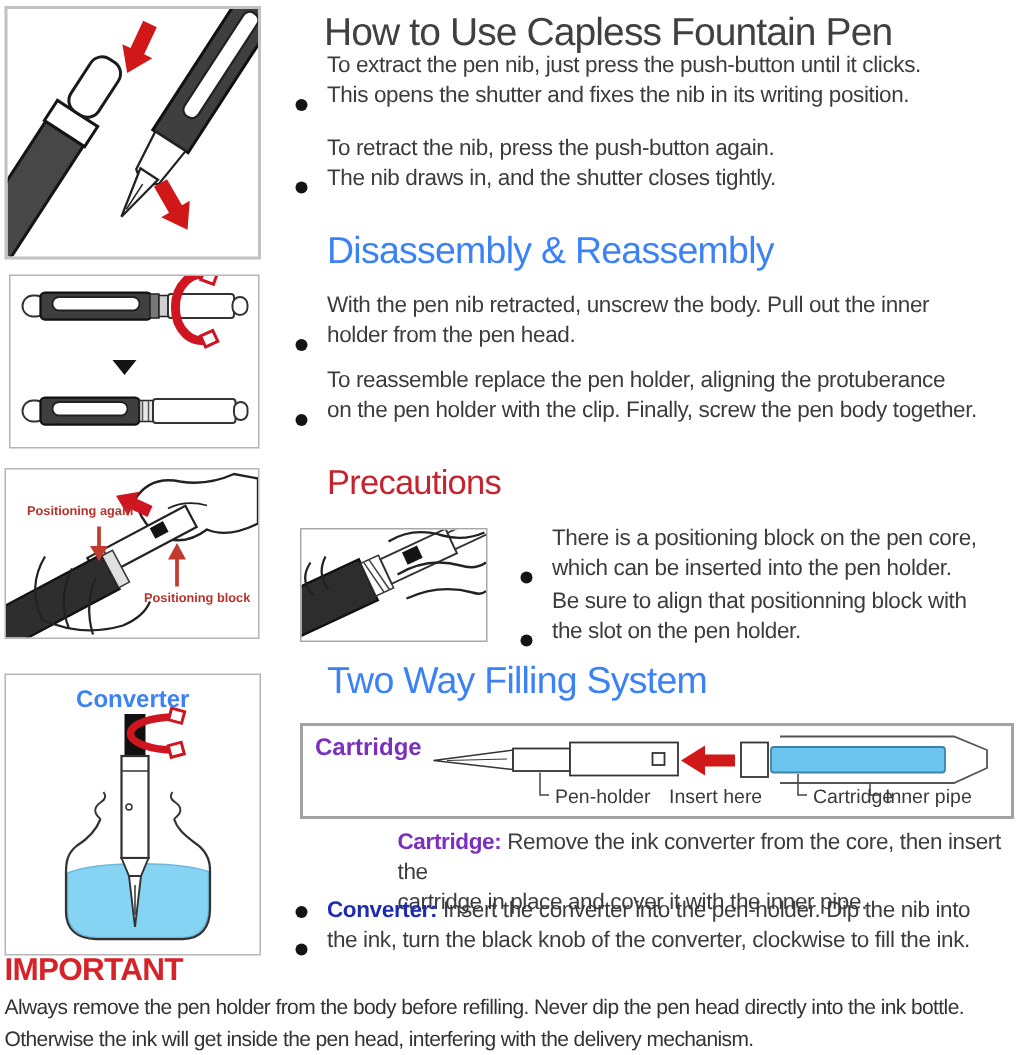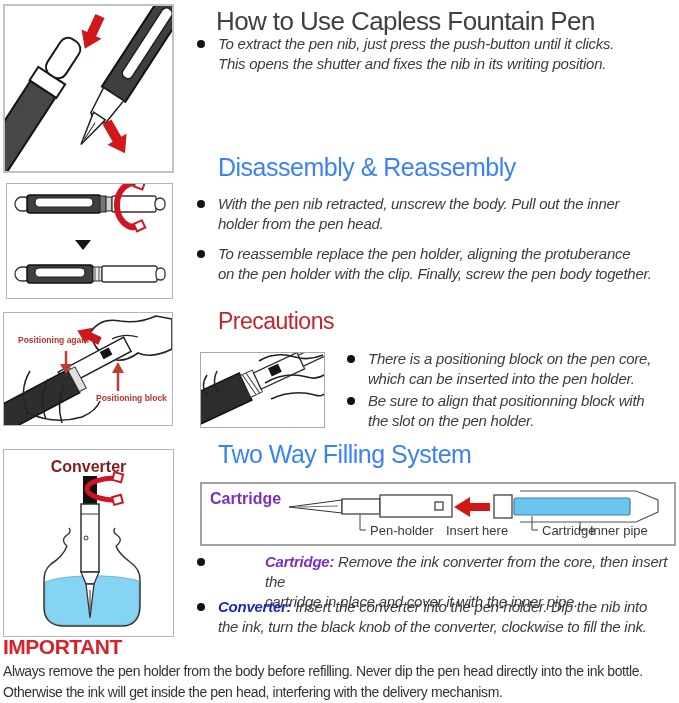--- a/index.html
+++ b/index.html
@@ -20,21 +20,21 @@
     position:absolute; left:216px; top:6px; font-size:26px; font-weight:400;
     letter-spacing:-0.6px; color:#404040; white-space:nowrap;
   }
   h2.sec {
     position:absolute; font-size:25px; font-weight:400; letter-spacing:-0.5px;
     color:#3b82f6; white-space:nowrap;
   }
   #h-disassembly { left:218px; top:153px; }
   #h-precautions { left:218px; top:308px; font-size:23px; color:#c5232e; }
   #h-filling     { left:218px; top:440px; }
-  .bullet { position:absolute; display:flex; align-items:flex-start;font-style:italic; }
+  .bullet { position:absolute; display:flex; align-items:flex-end; }
   .dot {
     flex:0 0 8px; width:8px; height:8px; border-radius:50%; background:#141414;
     margin-top:6px; margin-right:13px;
   }
   .btxt {
     font-size:15px; line-height:20px; letter-spacing:-0.25px; color:#3c3c3c;
     white-space:pre-line;
   }
   .term { font-weight:bold; }
   .term.purple { color:#7b2fbe; }
@@ -50,21 +50,21 @@
     position:absolute; left:3px; top:635px; font-size:21px; font-weight:bold;
     color:#d6232a; letter-spacing:-0.5px;
   }
   .footer-text {
     position:absolute; left:3px; top:661px; width:673px; font-size:14px;
     line-height:21px; letter-spacing:-0.4px; color:#333; white-space:pre-line;
   }
   .figlabel { position:absolute; font-weight:bold; }
   #lbl-slot  { left:14px; top:22px; font-size:8.5px; color:#b7342c; }
   #lbl-block { left:92px; top:80px; font-size:8.5px; color:#b7342c; }
-  #lbl-converter { left:0; top:8px; width:100%; text-align:center; font-size:16px; color:#7f1d1d; }
+  #lbl-converter { left:0; top:8px; width:100%; text-align:center; font-size:16px; color:#3b82f6; }
   svg { display:block; }
   svg text { font-family:"Liberation Sans", sans-serif; fill:#3a3a3a; }
 </style>
 </head>
 <body>
 
 <div class="page">
 
   <div class="fig" id="fig-press">
     <svg width="167" height="165" viewBox="0 0 167 165">
@@ -193,20 +193,25 @@
       </g>
     </svg>
   </div>
 
   <h1 class="title">How to Use Capless Fountain Pen</h1>
 
   <div class="bullet" style="left:197px; top:34px;">
     <span class="dot"></span>
     <span class="btxt">To extract the pen nib, just press the push-button until it clicks.
 This opens the shutter and fixes the nib in its writing position.</span>
+  </div>
+  <div class="bullet" style="left:197px; top:89px;">
+    <span class="dot"></span>
+    <span class="btxt">To retract the nib, press the push-button again.
+The nib draws in, and the shutter closes tightly.</span>
   </div>
 
   <h2 class="sec" id="h-disassembly">Disassembly &amp; Reassembly</h2>
 
   <div class="bullet" style="left:197px; top:194px;">
     <span class="dot"></span>
     <span class="btxt">With the pen nib retracted, unscrew the body. Pull out the inner
 holder from the pen head.</span>
   </div>
   <div class="bullet" style="left:197px; top:244px;">

